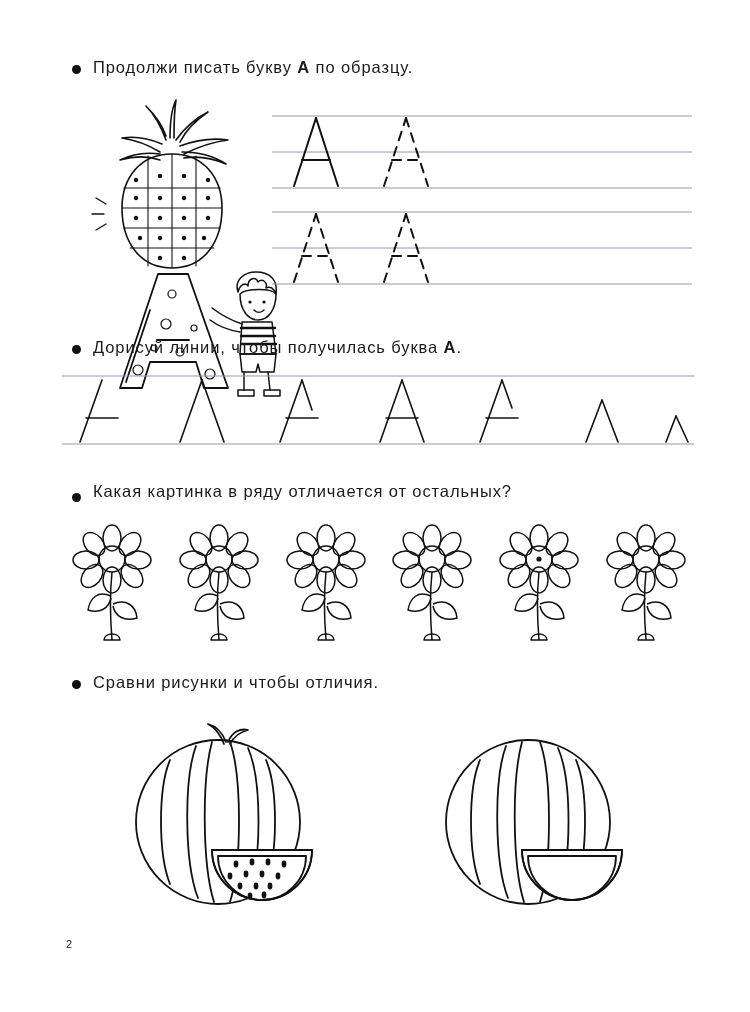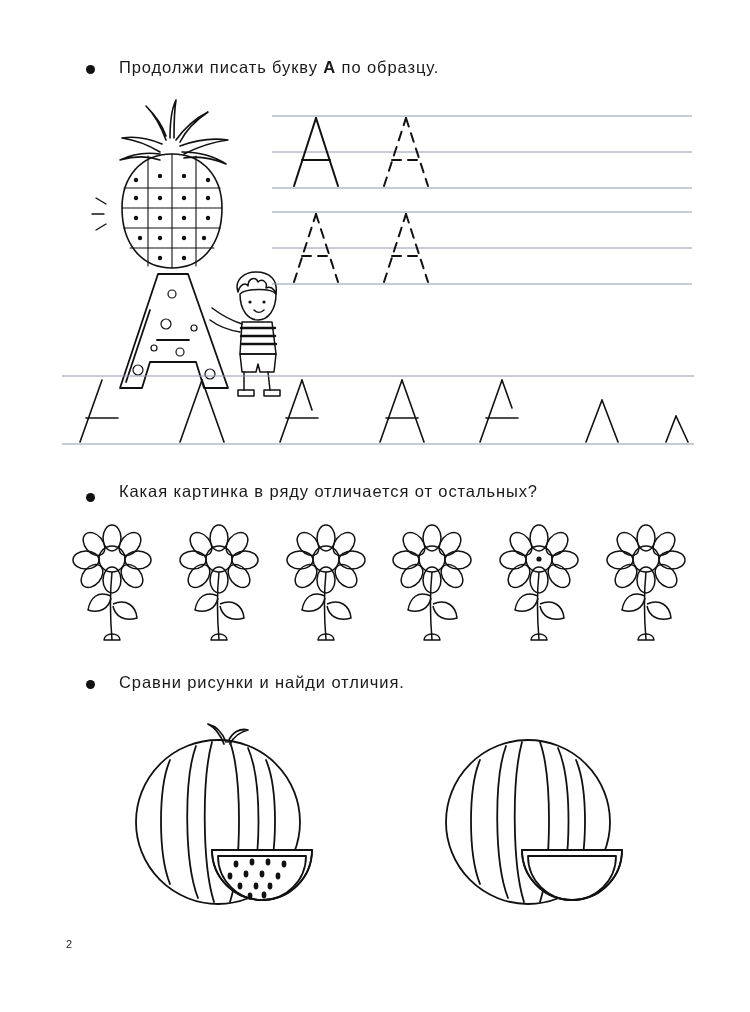--- a/index.html
+++ b/index.html
@@ -17,24 +17,24 @@
   }
   .page {
     position: absolute;
     inset: 0;
     background: #fff;
   }
 
   
   .task {
     position: absolute;
-    left: 86px;
+    left: 72px;
     display: flex;
     align-items: flex-start;
-    gap: 24px;
+    gap: 12px;
   }
   .bullet {
     width: 9px;
     height: 9px;
     border-radius: 50%;
     background: #111;
     margin-top: 7px;
     flex: 0 0 auto;
   }
   .task-text {
@@ -257,20 +257,26 @@
       </g>
 
       <g stroke="#111" stroke-width="2" fill="none" stroke-linecap="round" stroke-dasharray="9 7">
         <path d="M112 174 L134 106"></path>
         <path d="M134 106 L156 174"></path>
         <path d="M120 148 L148 148"></path>
       </g>
     </svg>
   </div>
 
+  <div class="task" id="task2">
+    <span class="bullet"></span>
+    <div class="task-text">
+      <span>Дорисуй  линии,  чтобы  получилась  буква  </span><b>А</b><span>.</span>
+    </div>
+  </div>
 
   <div class="dotted-block">
     <svg viewBox="0 0 632 80" width="632" height="80">
       <g stroke="#8d9aa6" stroke-width="1.1">
         <line x1="0" y1="4" x2="632" y2="4"></line>
         <line x1="0" y1="72" x2="632" y2="72"></line>
       </g>
 
       <g stroke="#111" stroke-width="1.6" fill="none" stroke-linecap="round">
         <path d="M18 70 L40 8"></path>
@@ -439,21 +445,21 @@
         <path d="M47 76 C34 70 26 78 24 90 C36 94 45 88 47 78"></path>
         <path d="M49 84 C62 78 72 86 73 98 C60 102 51 96 49 86"></path>
         <path d="M40 120 C40 112 56 112 56 120 Z"></path>
       </svg>
     </div>
   </div>
 
   <div class="task" id="task4">
     <span class="bullet"></span>
     <div class="task-text">
-      <span>Сравни рисунки и найди отличия.</span>
+      <span>Сравни рисунки и чтобы отличия.</span>
     </div>
   </div>
 
   <div class="melon-row">
 
     <div class="melon">
       <svg viewBox="0 0 250 205" width="250" height="205" fill="none" stroke="#111" stroke-width="1.8" stroke-linejoin="round" stroke-linecap="round">
 
         <path d="M126 30 C122 20 116 14 108 12 C116 16 120 22 124 32"></path>
         <path d="M128 30 C132 20 140 16 148 18 C140 20 134 24 130 32"></path>

